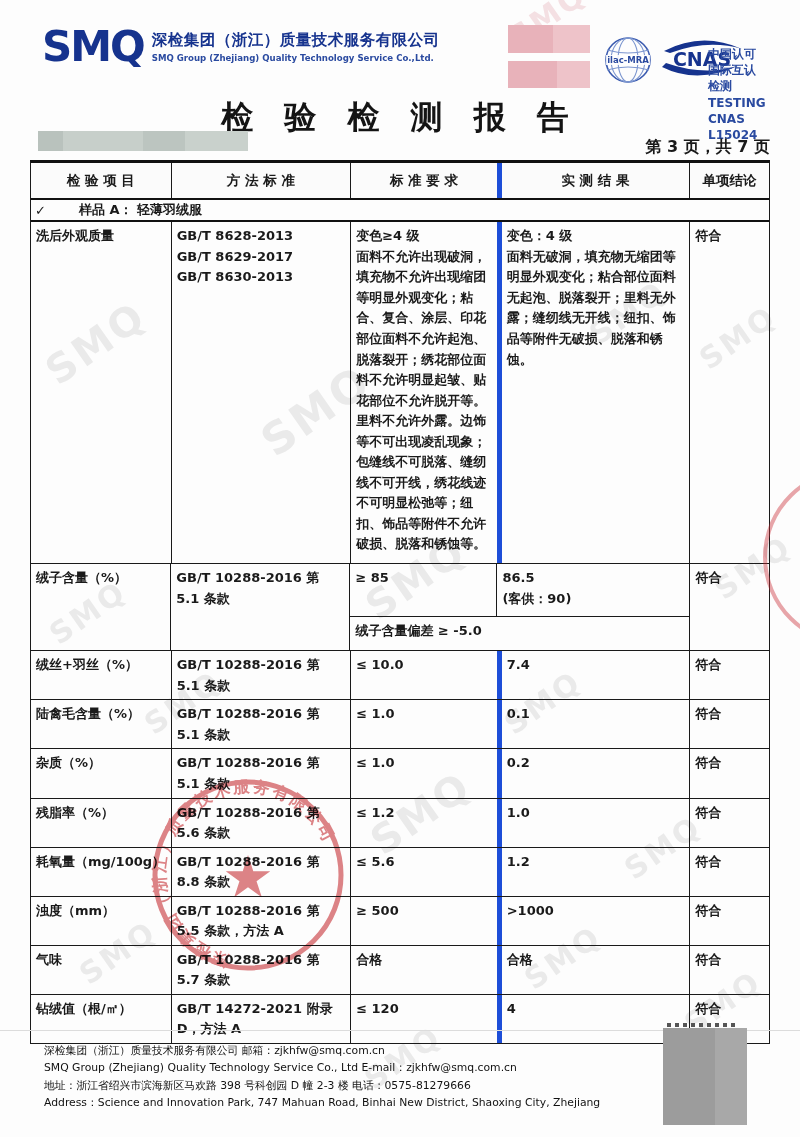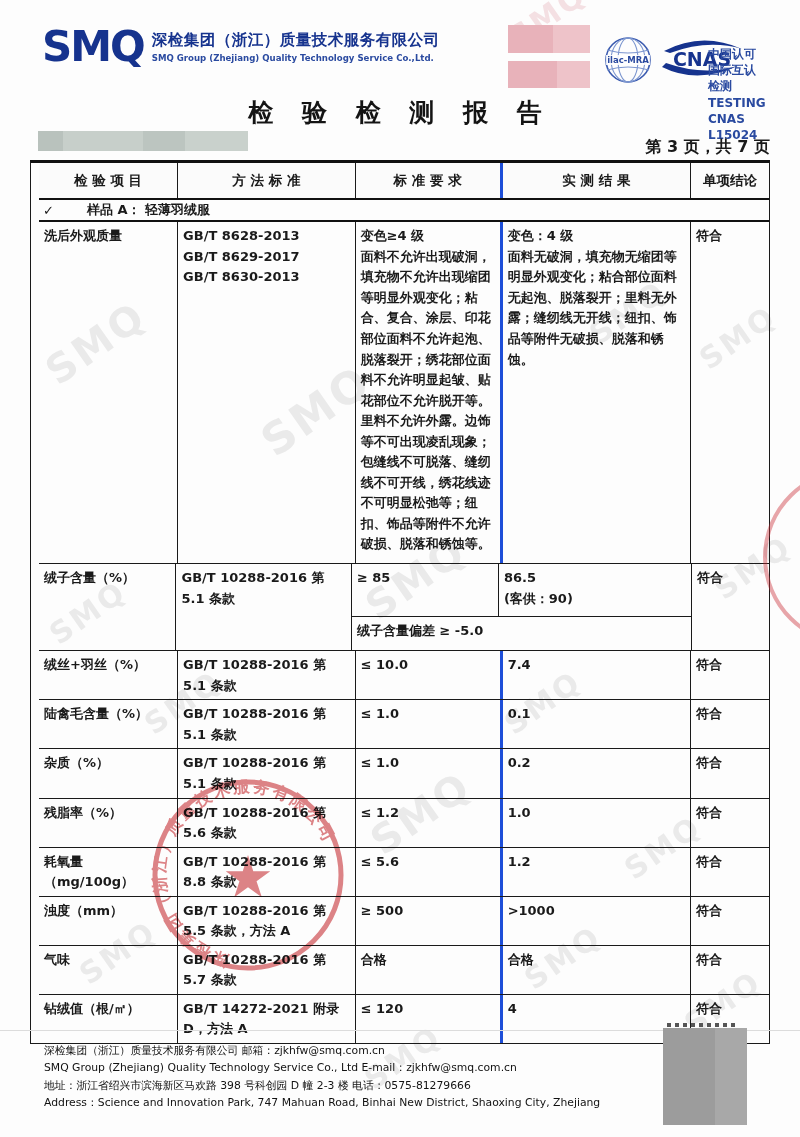--- a/index.html
+++ b/index.html
@@ -32,39 +32,39 @@
     background:linear-gradient(90deg,#e8b2ba 0 55%,#eec3c9 55% 100%); }
   .redact-pink2 { position:absolute; left:508px; top:61px; width:82px; height:27px;
     background:linear-gradient(90deg,#e8b2ba 0 60%,#eec3c9 60% 100%); }
 
   .ilac { position:absolute; left:604px; top:36px; width:48px; height:48px; }
   .cnas { position:absolute; left:658px; top:37px; width:88px; height:42px; }
   .cnas-side { position:absolute; left:708px; top:36px; width:52px; font-size:12px; line-height:1.35;
     color:#2a4aa0; font-weight:700; white-space:pre-line;margin-top:10px; }
 
   .report-title { position:absolute; left:0; top:96px; width:100%; text-align:center;
-    font-size:25px; font-weight:800; letter-spacing:10px; color:#141414; }
+    font-size:32px; font-weight:800; letter-spacing:10px; color:#141414; }
 
   .redact-gray { position:absolute; left:38px; top:131px; width:210px; height:20px;
     background:linear-gradient(90deg,#b9c2bd 0 12%,#c7cfca 12% 50%,#bcc5c0 50% 70%,#c9d1cc 70% 100%); }
   .page-info { position:absolute; right:30px; top:137px; font-size:16px; font-weight:700;margin-left:16px; }
 
   
   .tbl { position:absolute; left:30px; top:160px; width:740px; border:1px solid #1a1a1a;
-    border-top:3px solid #111; font-size:13px; font-weight:600;padding-left:8px; }
+    border-top:3px solid #111; font-size:13px; font-weight:600; }
   .trow { display:flex; border-top:1px solid #1a1a1a; align-items:stretch; }
   .trow.no-top { border-top:none; }
   .thead { border-top:none; border-bottom:2px solid #111; background:#fbfbfb; }
   .thead .cell { display:flex; align-items:center; justify-content:center; font-weight:800;
     font-size:13.5px; padding:7px 2px; }
   .cell { padding:4px 5px 3px 5px; white-space:pre-line; line-height:1.58; overflow:hidden; }
   .c1 { width:140px; }
   .c2 { width:180px; border-left:1px solid #1a1a1a; }
   .c3 { width:147px; border-left:1px solid #1a1a1a; }
-  .c4 { width:193px; border-left:3px solid #1d4ed8; }
+  .c4 { width:193px; border-left:5px solid #1d4ed8; }
   .c5 { width:80px;  border-left:1px solid #1a1a1a; }
   .sample-row { display:flex; align-items:center; height:22px; padding:0 4px;
     border-top:none; border-bottom:2px solid #111; font-weight:800; font-size:13px; }
   .sample-check { width:44px; }
   .subwrap { width:340px; display:flex; flex-direction:column; }
   .subrow { display:flex; flex:0 0 auto; }
   .subrow + .subrow { border-top:1px solid #1a1a1a; }
   .subrow .c3 { border-left:1px solid #1a1a1a; }
   .sub-c3 { width:147px; }
   .sub-c4 { width:193px; border-left:1px solid #1a1a1a; }

